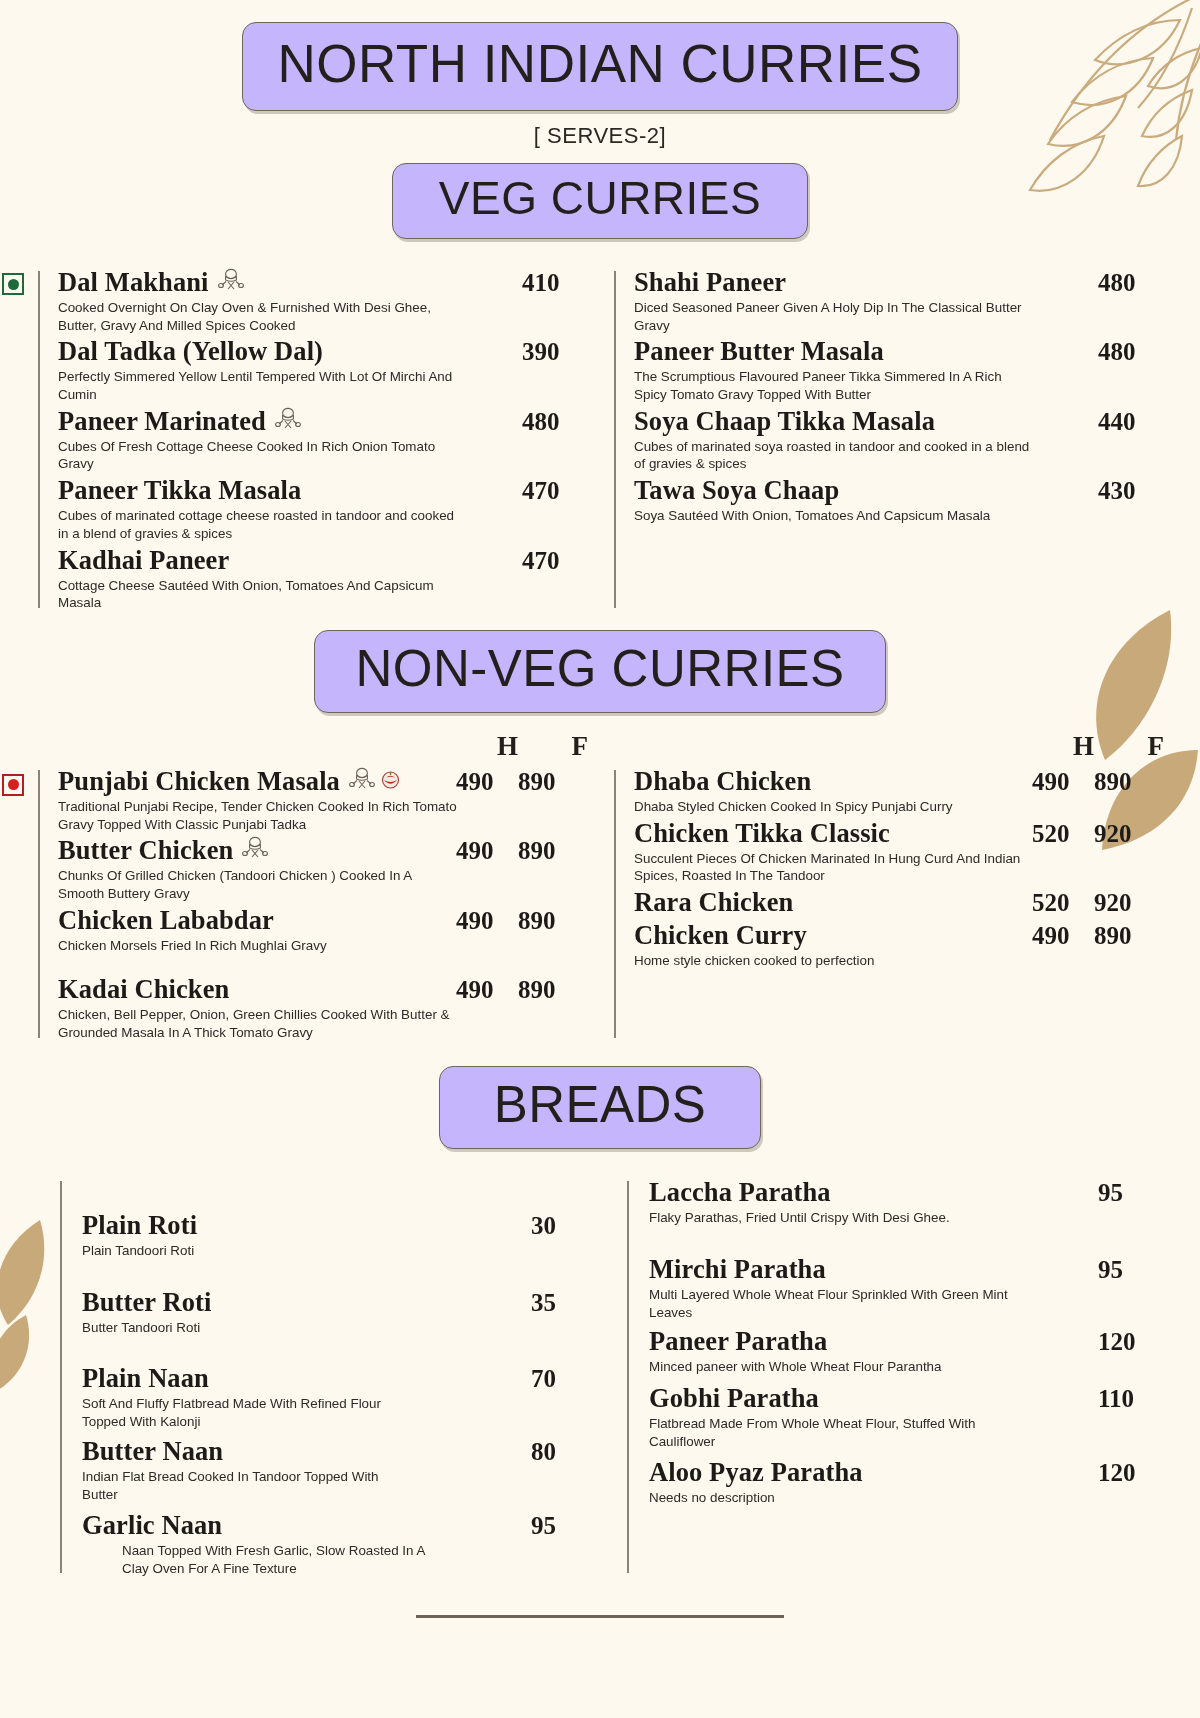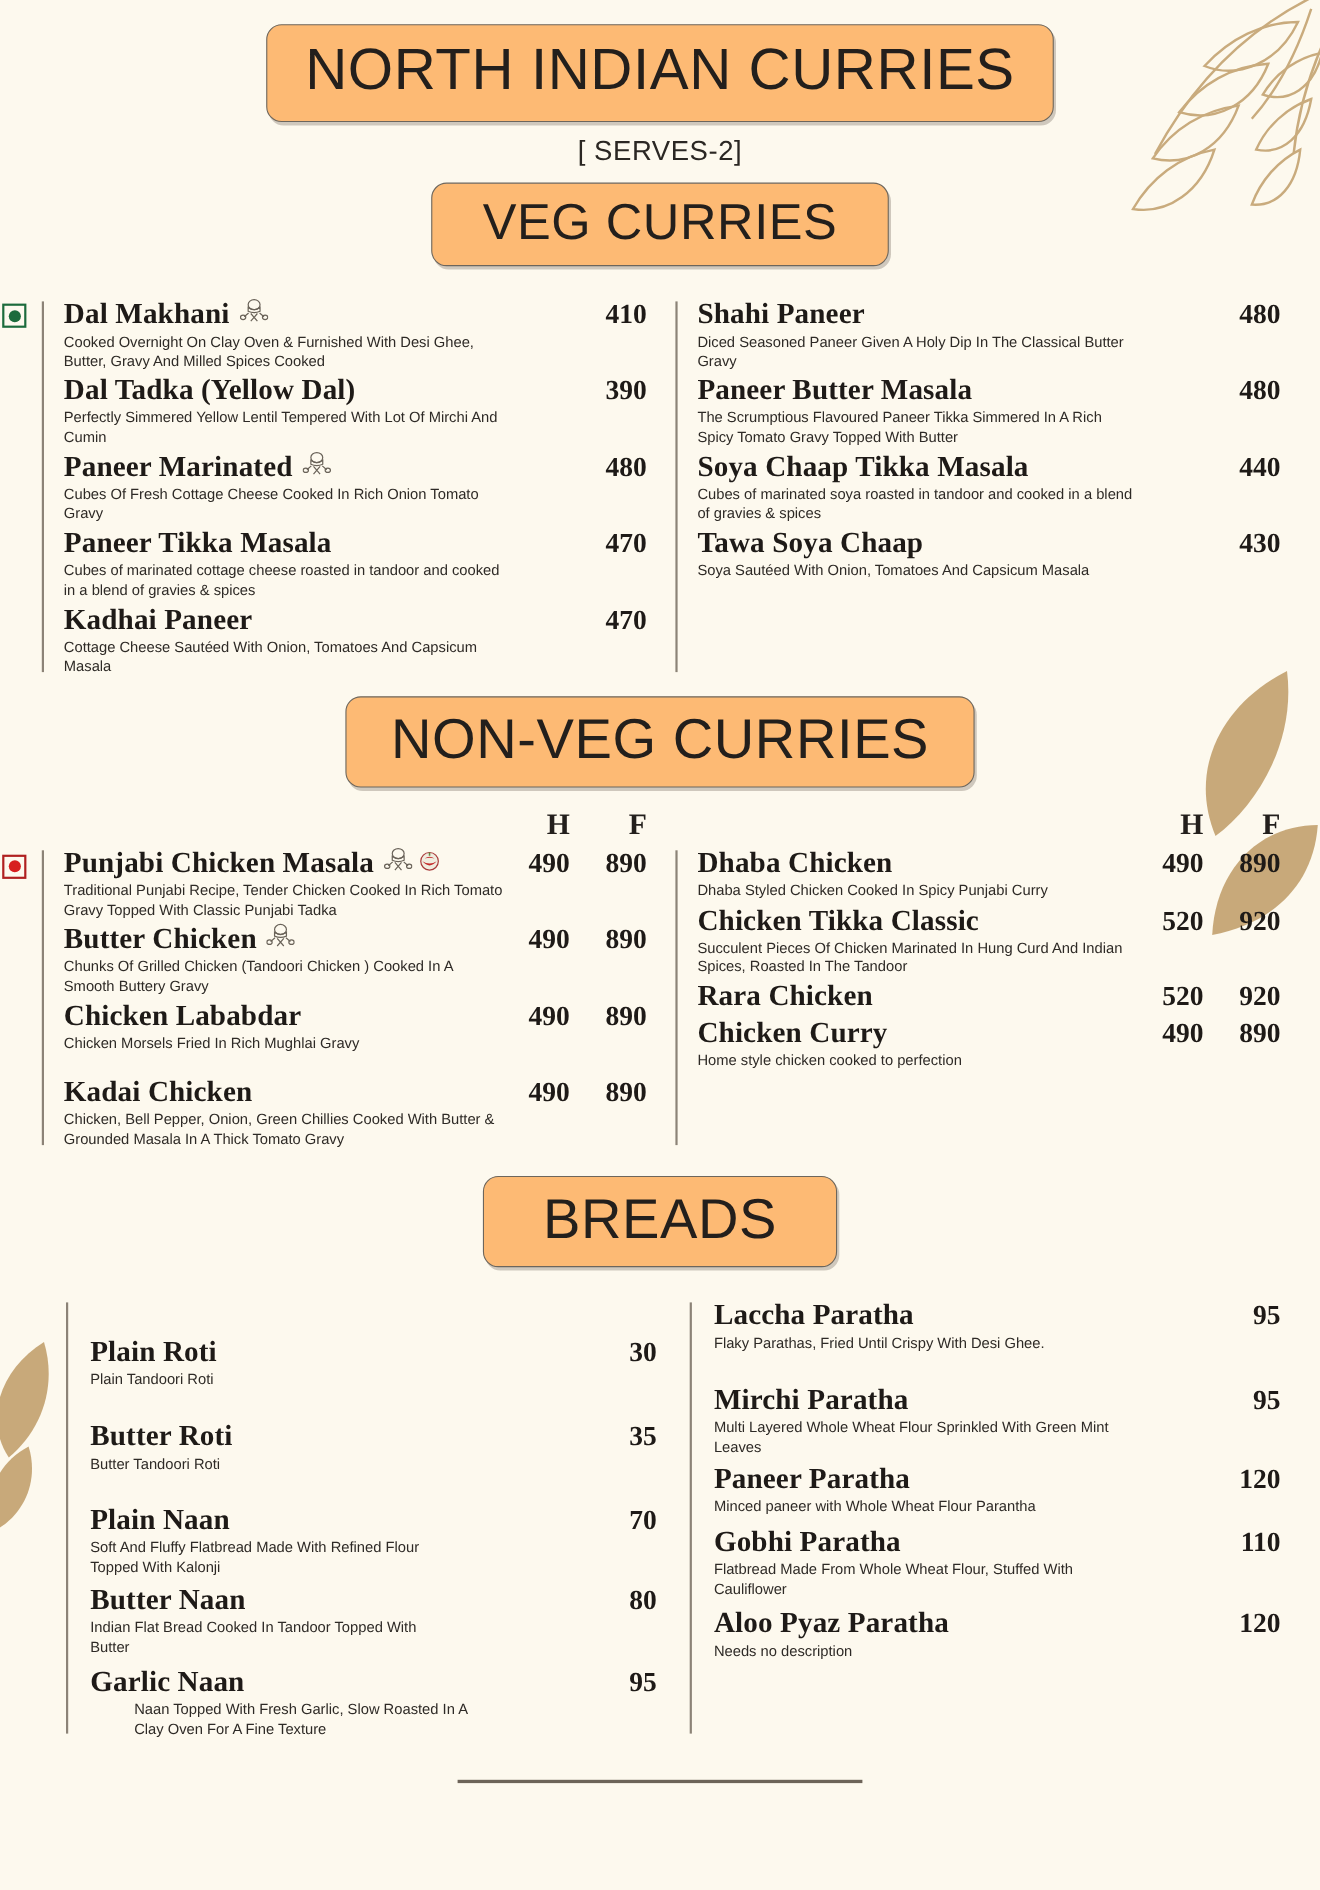--- a/index.html
+++ b/index.html
@@ -28,42 +28,42 @@
     pointer-events: none;
     z-index: 0;
   }
   .deco-topright { top: -10px; right: -10px; width: 330px; height: 320px; }
   .deco-midright { top: 600px; right: 0px; width: 150px; height: 300px; }
   .deco-left     { top: 1220px; left: -10px; width: 90px; height: 170px; }
 
   
   .banner {
     display: inline-block;
-    background: #fdba74;
+    background: #c4b5fd;
     border: 1.6px solid #6d665c;
     border-radius: 14px;
     box-shadow: 2px 3px 0 rgba(120,110,96,.35);
     text-align: center;
     font-family: "Liberation Sans", sans-serif;
     font-weight: 400;
     color: #231f1c;
     letter-spacing: .5px;
     line-height: 1;
   }
   .banner-wrap { text-align: center; position: relative; z-index: 2; }
 
   .title-main {
     font-size: 53px;
     padding: 14px 34px 20px;
     margin-top: 22px;
   }
   .serves {
     text-align: center;
     font-family: "Liberation Sans", sans-serif;
-    font-size: 25px;
+    font-size: 22px;
     letter-spacing: .5px;
     margin-top: 12px;
     color: #2b2723;
   }
   .title-sub {
     font-size: 46px;
     padding: 11px 46px 17px;
     margin-top: 12px;
   }
   .title-sub-wide {
@@ -133,21 +133,20 @@
     letter-spacing: .1px;
     white-space: nowrap;
     color: #1e1a17;
   }
   .icons { display: inline-flex; align-items: center; margin-left: 9px; gap: 5px; flex: 0 0 auto; }
   .spacer { flex: 1 1 auto; min-width: 8px; }
   .price {
     font-family: "Liberation Serif", serif;
     font-weight: bold;
     font-size: 25px;
-    text-align: right;
     flex: 0 0 auto;
     color: #1e1a17;
   }
   .price-h { width: 62px; }
   .price-f { width: 70px; }
   .price-single { width: 66px; }
   .desc {
     font-family: "Liberation Sans", sans-serif;
     font-size: 13.4px;
     line-height: 1.32;

